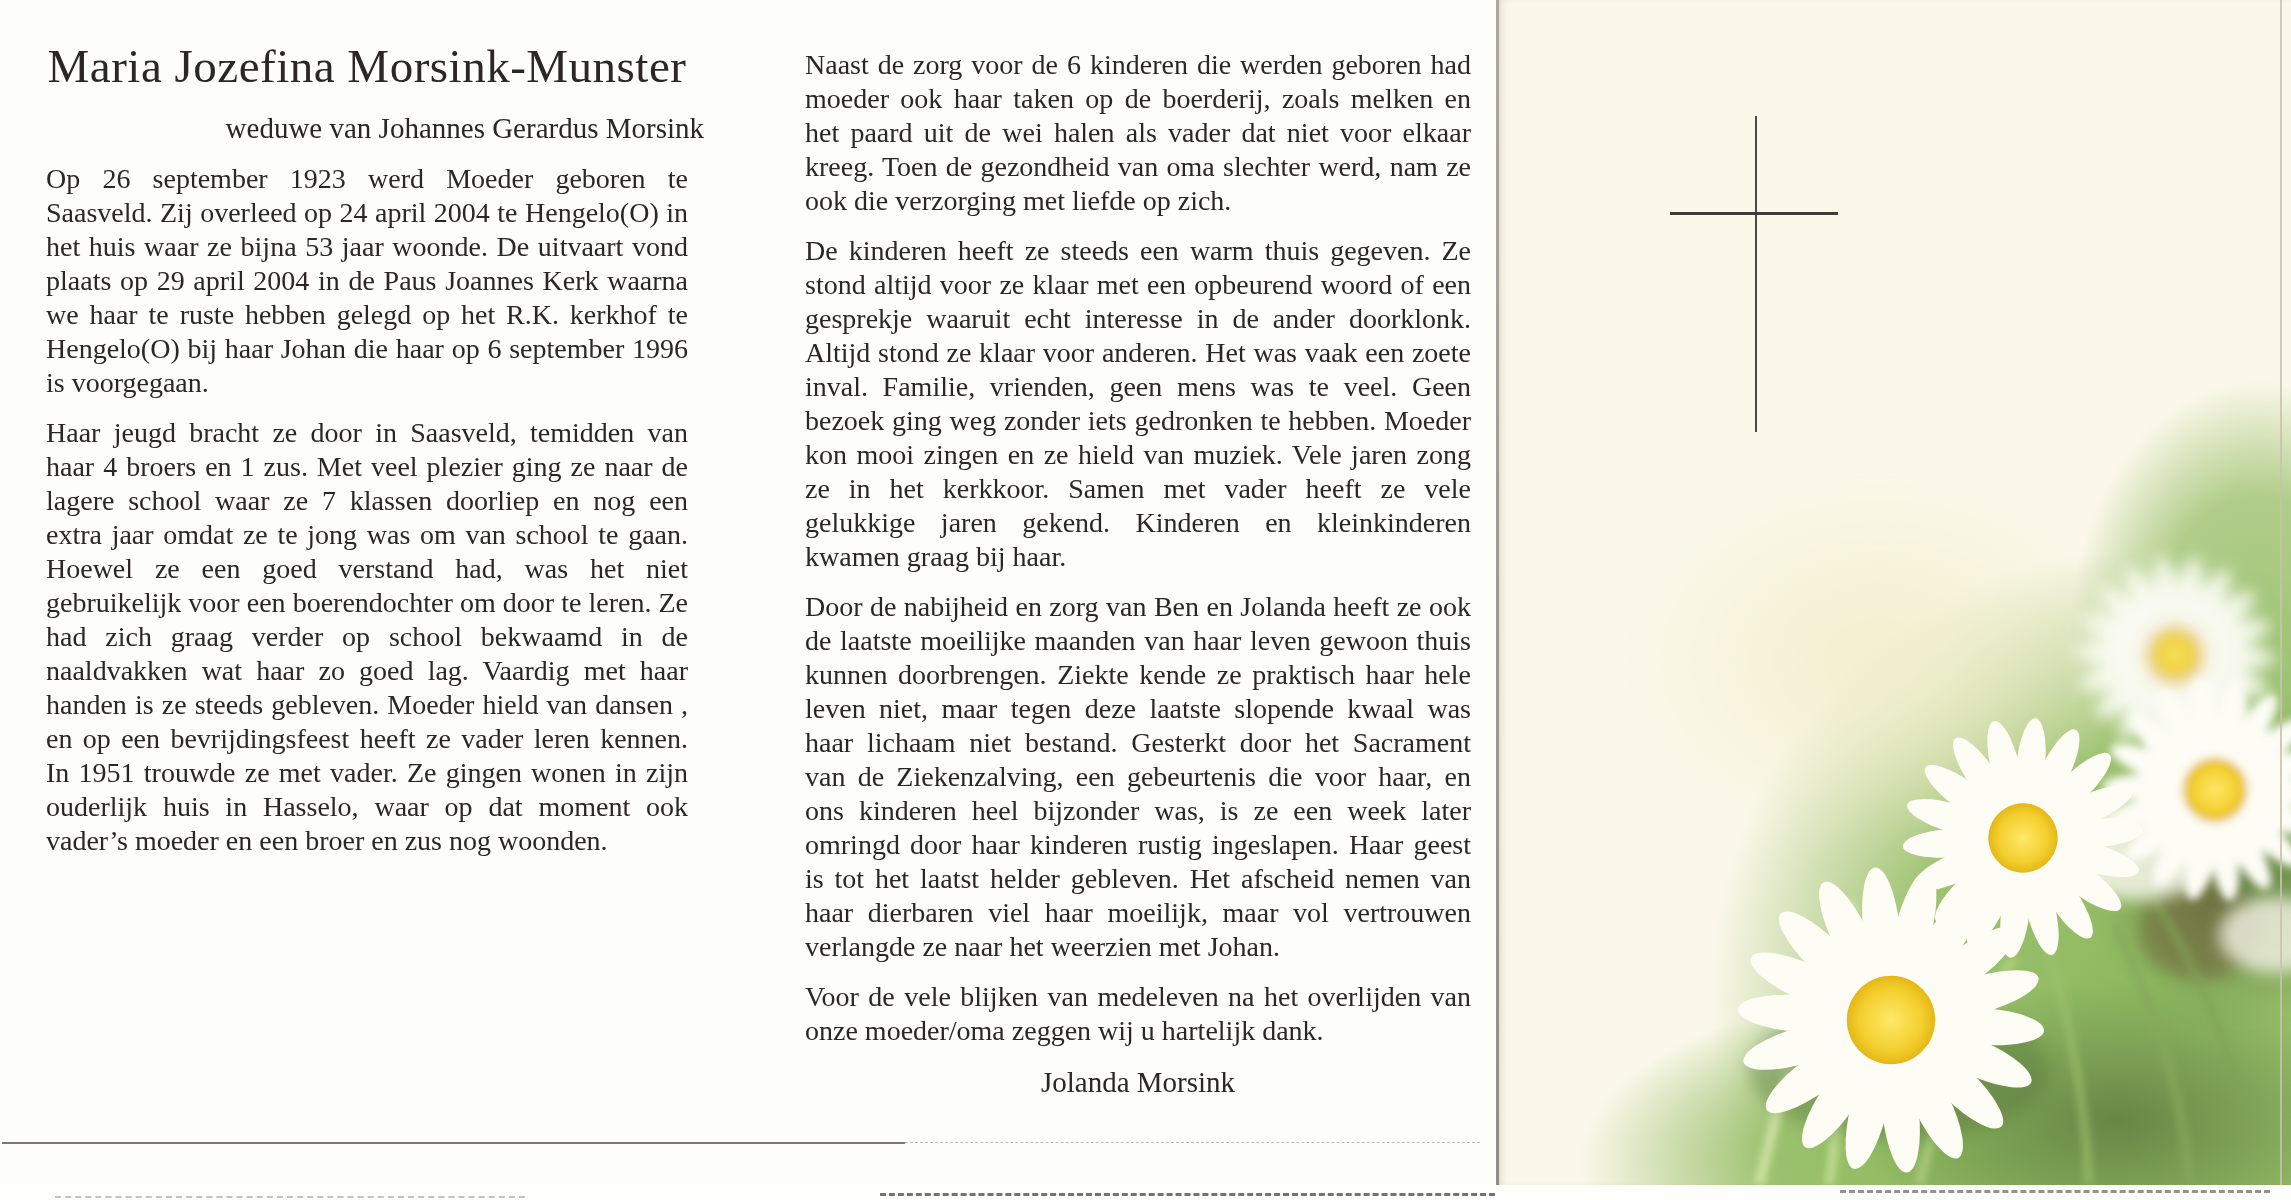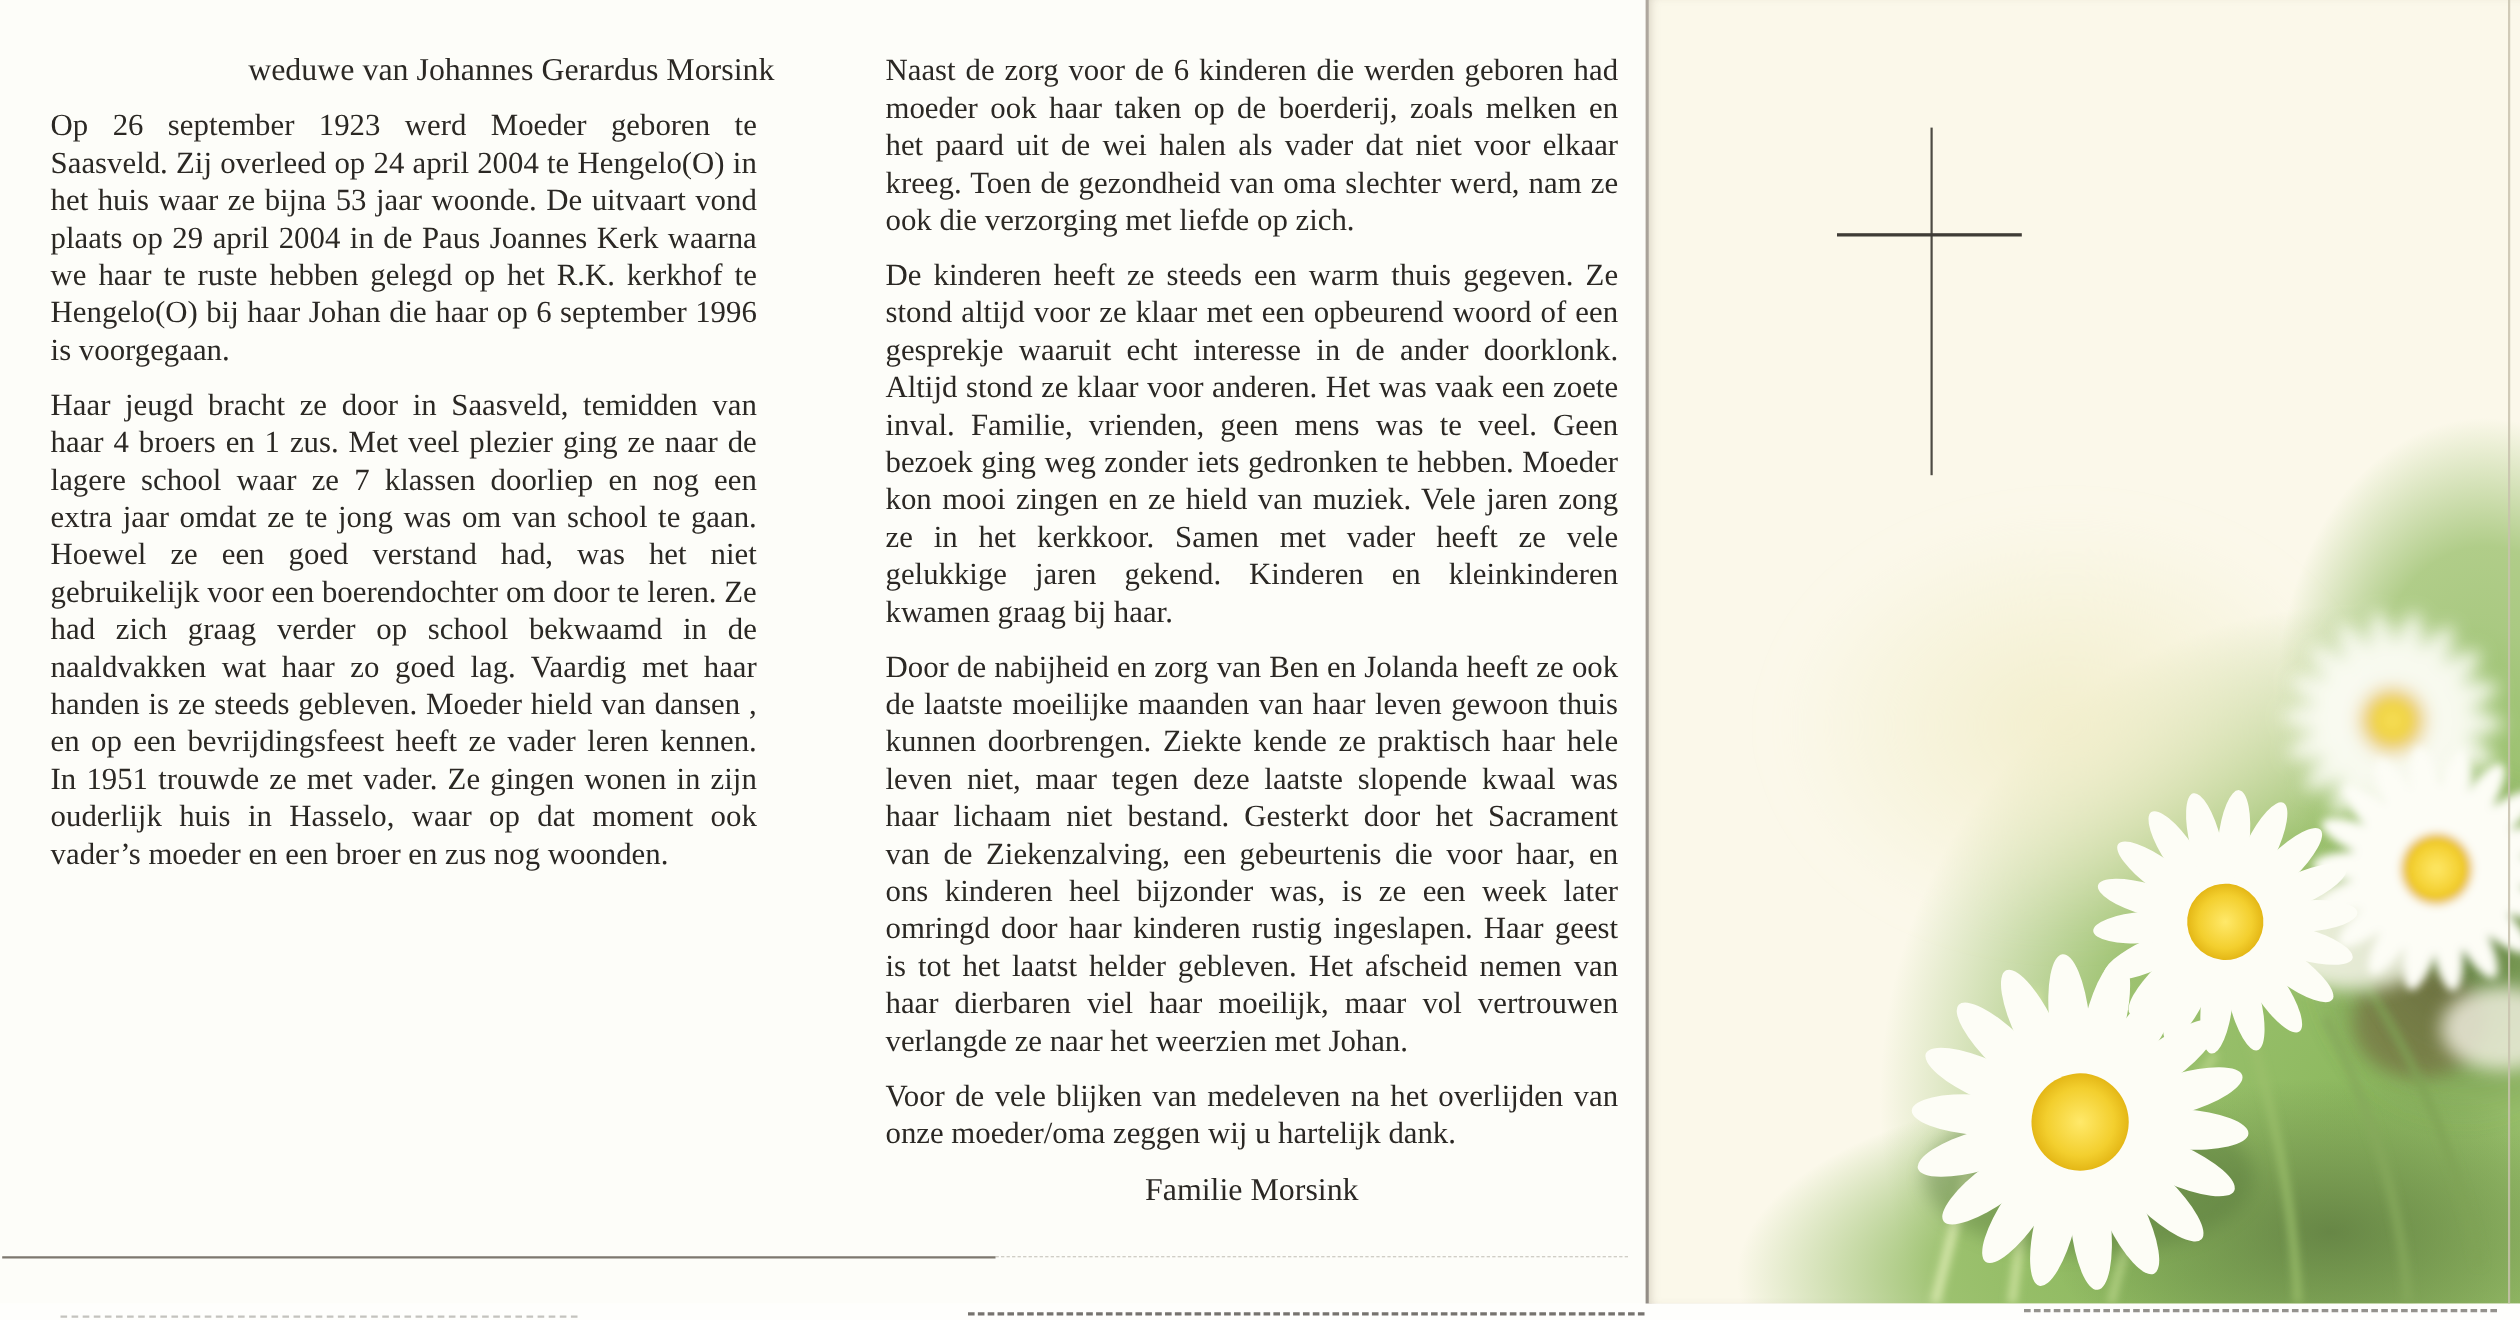--- a/index.html
+++ b/index.html
@@ -52,33 +52,34 @@
 </style>
 </head>
 <body>
 
 <div class="card">
 
   <div class="page-left">
 
     <div class="col col1">
       <div class="flow">
+        <h1 class="name">Maria Jozefina Morsink-Munster</h1>
         <div class="widow">weduwe van Johannes Gerardus Morsink</div>
         <p class="body p-l1">Op 26 september 1923 werd Moeder geboren te Saasveld. Zij overleed op 24 april 2004 te Hengelo(O) in het huis waar ze bijna 53 jaar woonde. De uitvaart vond plaats op 29 april 2004 in de Paus Joannes Kerk waarna we haar te ruste hebben gelegd op het R.K. kerkhof te Hengelo(O) bij haar Johan die haar op 6 september 1996 is voorgegaan.</p>
         <p class="body p-l2">Haar jeugd bracht ze door in Saasveld, temidden van haar 4 broers en 1 zus. Met veel plezier ging ze naar de lagere school waar ze 7 klassen doorliep en nog een extra jaar omdat ze te jong was om van school te gaan. Hoewel ze een goed verstand had, was het niet gebruikelijk voor een boerendochter om door te leren. Ze had zich graag verder op school bekwaamd in de naaldvakken wat haar zo goed lag. Vaardig met haar handen is ze steeds gebleven. Moeder hield van dansen , en op een bevrijdingsfeest heeft ze vader leren kennen. In 1951 trouwde ze met vader. Ze gingen wonen in zijn ouderlijk huis in Hasselo, waar op dat moment ook vader’s moeder en een broer en zus nog woonden.</p>
       </div>
     </div>
 
     <div class="col col2">
       <div class="flow">
         <p class="body">Naast de zorg voor de 6 kinderen die werden geboren had moeder ook haar taken op de boerderij, zoals melken en het paard uit de wei halen als vader dat niet voor elkaar kreeg. Toen de gezondheid van oma slechter werd, nam ze ook die verzorging met liefde op zich.</p>
         <p class="body">De kinderen heeft ze steeds een warm thuis gegeven. Ze stond altijd voor ze klaar met een opbeurend woord of een gesprekje waaruit echt interesse in de ander doorklonk. Altijd stond ze klaar voor anderen. Het was vaak een zoete inval. Familie, vrienden, geen mens was te veel. Geen bezoek ging weg zonder iets gedronken te hebben. Moeder kon mooi zingen en ze hield van muziek. Vele jaren zong ze in het kerkkoor. Samen met vader heeft ze vele gelukkige jaren gekend. Kinderen en kleinkinderen kwamen graag bij haar.</p>
         <p class="body p-m3">Door de nabijheid en zorg van Ben en Jolanda heeft ze ook de laatste moeilijke maanden van haar leven gewoon thuis kunnen doorbrengen. Ziekte kende ze praktisch haar hele leven niet, maar tegen deze laatste slopende kwaal was haar lichaam niet bestand. Gesterkt door het Sacrament van de Ziekenzalving, een gebeurtenis die voor haar, en ons kinderen heel bijzonder was, is ze een week later omringd door haar kinderen rustig ingeslapen. Haar geest is tot het laatst helder gebleven. Het afscheid nemen van haar dierbaren viel haar moeilijk, maar vol vertrouwen verlangde ze naar het weerzien met Johan.</p>
         <p class="body p-m4">Voor de vele blijken van medeleven na het overlijden van onze moeder/oma zeggen wij u hartelijk dank.</p>
-        <div class="sig">Familie Morsink</div>
+        <div class="sig">Jolanda Morsink</div>
       </div>
     </div>
 
     <div class="edge-line"></div>
     <div class="edge-line2"></div>
   </div>
 
   <div class="fold"></div>
   <div class="fold-mark"></div>
 

